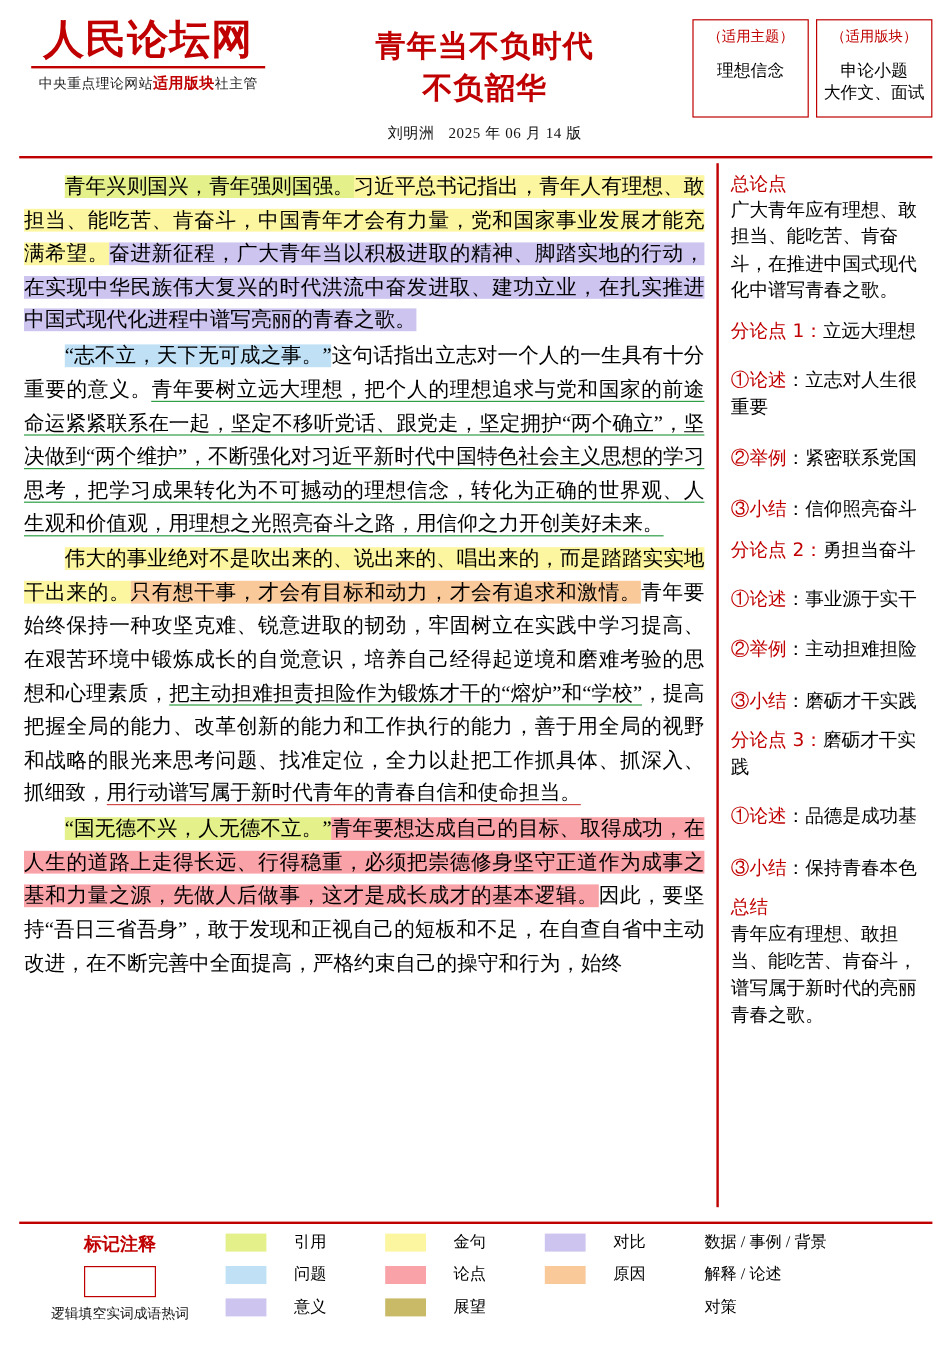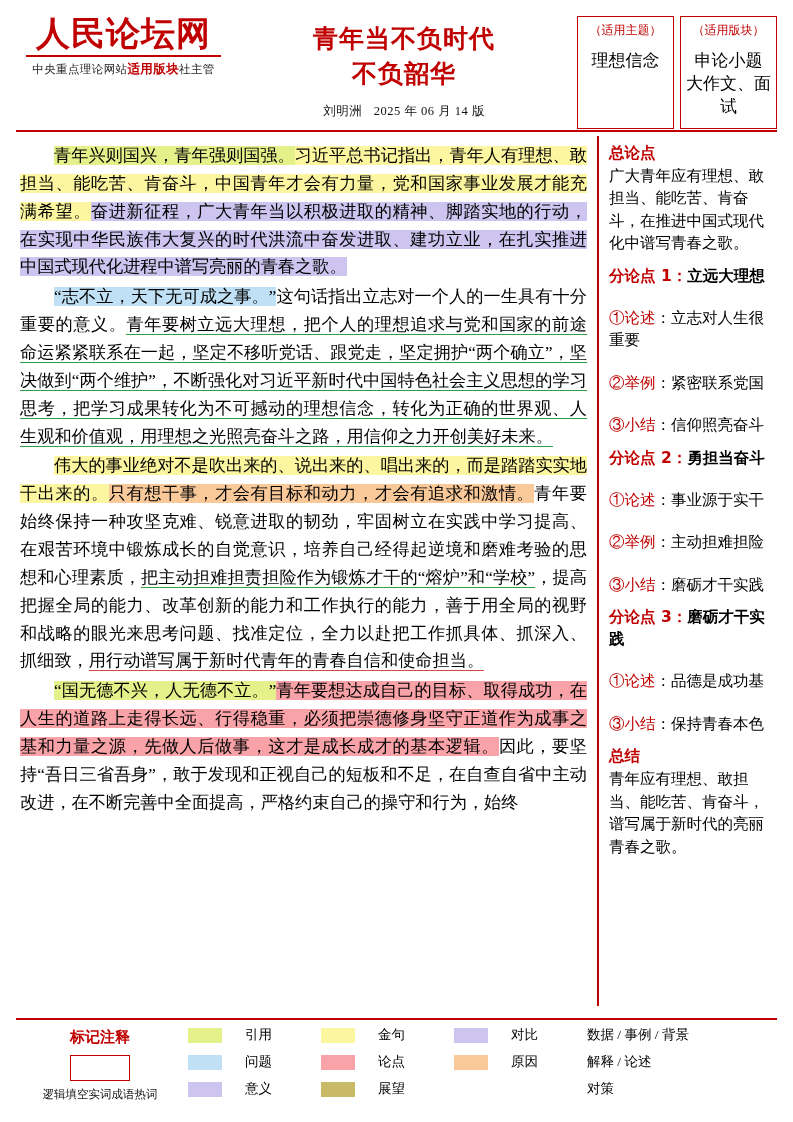--- a/index.html
+++ b/index.html
@@ -95,21 +95,21 @@
     min-height: 82px;
   }
   .tag-head {
     color: #c00000;
     font-size: 12px;
     font-family: "DejaVu Sans", sans-serif;
     line-height: 1.5;
   }
   .tag-body {
     margin-top: 12px;
-    font-size: 17px;
+    font-size: 14px;
     font-family: Liberation Mono, monospace;
     color: #000;
     line-height: 1.35;
   }
 
   
   .body-wrap {
     display: flex;
     margin-top: 4px;
     height: 870px;
@@ -142,21 +142,21 @@
   .hl-blue        { background: #bfe0f5; }
   .hl-pink        { background: #f9a3a8; }
   .hl-orange      { background: #f9c99a; }
   .ul-green  { border-bottom: 1.5px solid #2f9e44; }
   .ul-red    { border-bottom: 1.5px solid #d04a4a; }
 
   
   .rc-head {
     color: #c00000;
     font-family: "DejaVu Sans", sans-serif;
-    font-weight: bold;
+    font-weight: normal;
     font-size: 15.5px;
     line-height: 1.42;
     margin-top: 10px;
   }
   .rc-head:first-child { margin-top: 0; }
   .rc-head .black { color: #000; }
   .rc-text {
     font-size: 15.5px;
     line-height: 1.45;
     margin-top: 1px;

